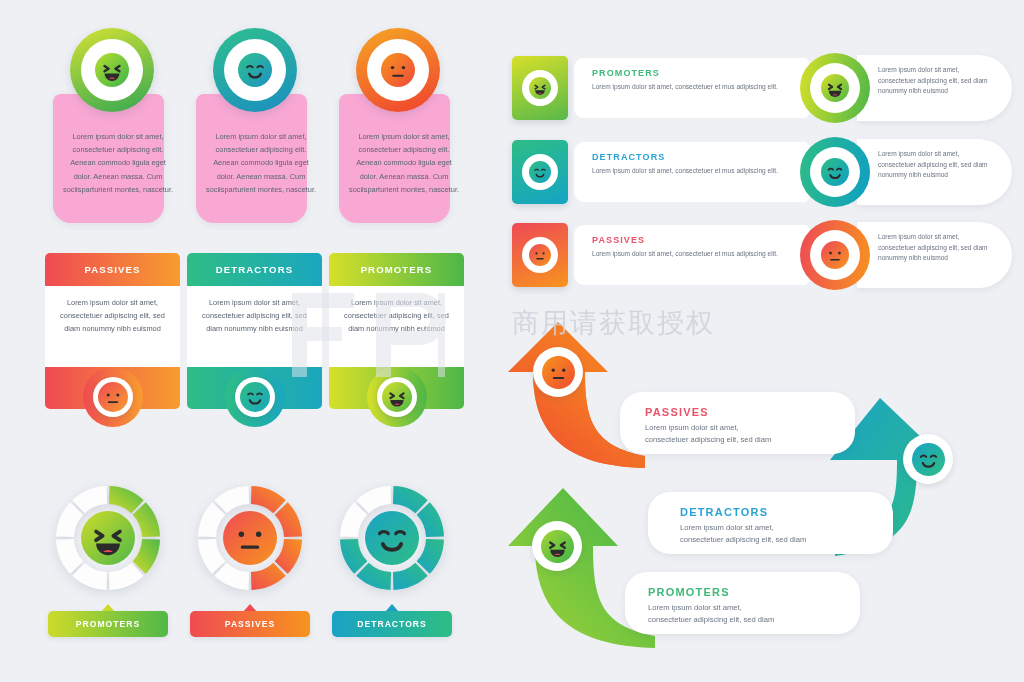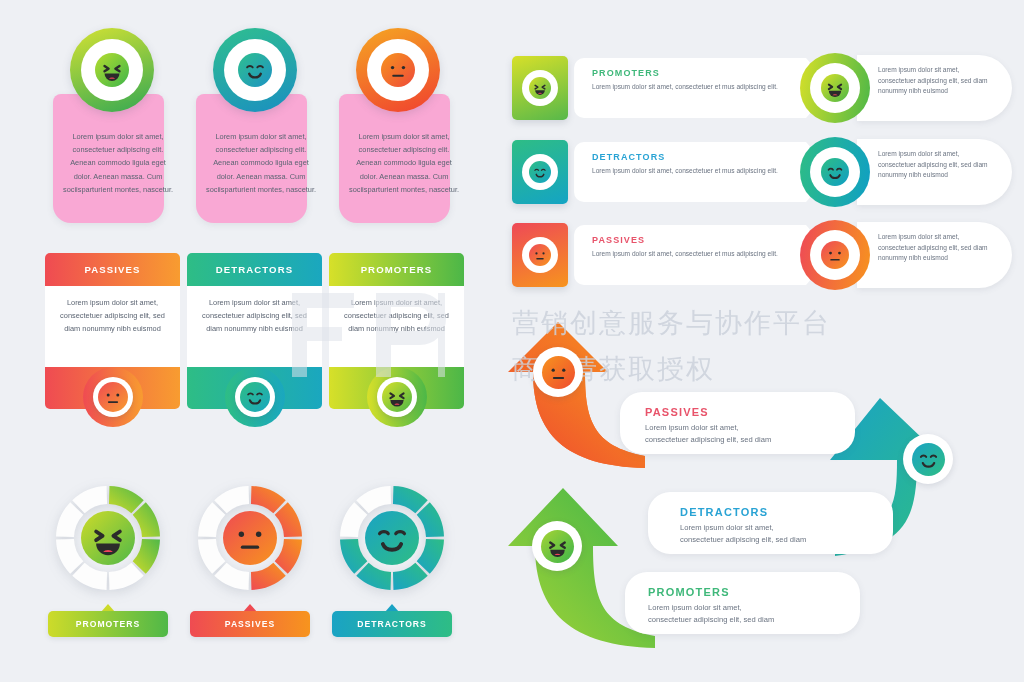--- a/index.html
+++ b/index.html
@@ -101,21 +101,20 @@
       <path d="M62 8 A42 42 0 1 0 62 92 A42 42 0 0 1 62 8 Z" fill="#dfe3ea"></path>
       <rect x="112" y="8" width="62" height="15" fill="#dfe3ea"></rect>
       <rect x="112" y="8" width="15" height="84" fill="#dfe3ea"></rect>
       <rect x="112" y="42" width="50" height="14" fill="#dfe3ea"></rect>
       <rect x="196" y="8" width="15" height="84" fill="#dfe3ea"></rect>
       <path d="M196 8 h44 a26 26 0 0 1 0 52 h-44 v-14 h42 a12 12 0 0 0 0-24 h-42 Z" fill="#dfe3ea"></path>
       <rect x="258" y="8" width="7" height="84" fill="#dfe3ea"></rect>
     </svg>
   </div>
   <div class="wm wm-cn">
-    <div>营销创意服务与协作平台</div>
     <div>商用请获取授权</div>
   </div>
 
   <div id="blockA">
       <div class="a-item" style="left: 47px; top: 28px;">
         <div class="a-card">
           <div class="a-text">Lorem ipsum dolor sit amet, consectetuer adipiscing elit. Aenean commodo ligula eget dolor. Aenean massa. Cum sociisparturient montes, nascetur.</div>
         </div>
         <div class="a-ring" style="background:linear-gradient(160deg,#d4e233,#34a853)">
           <div class="hole">

